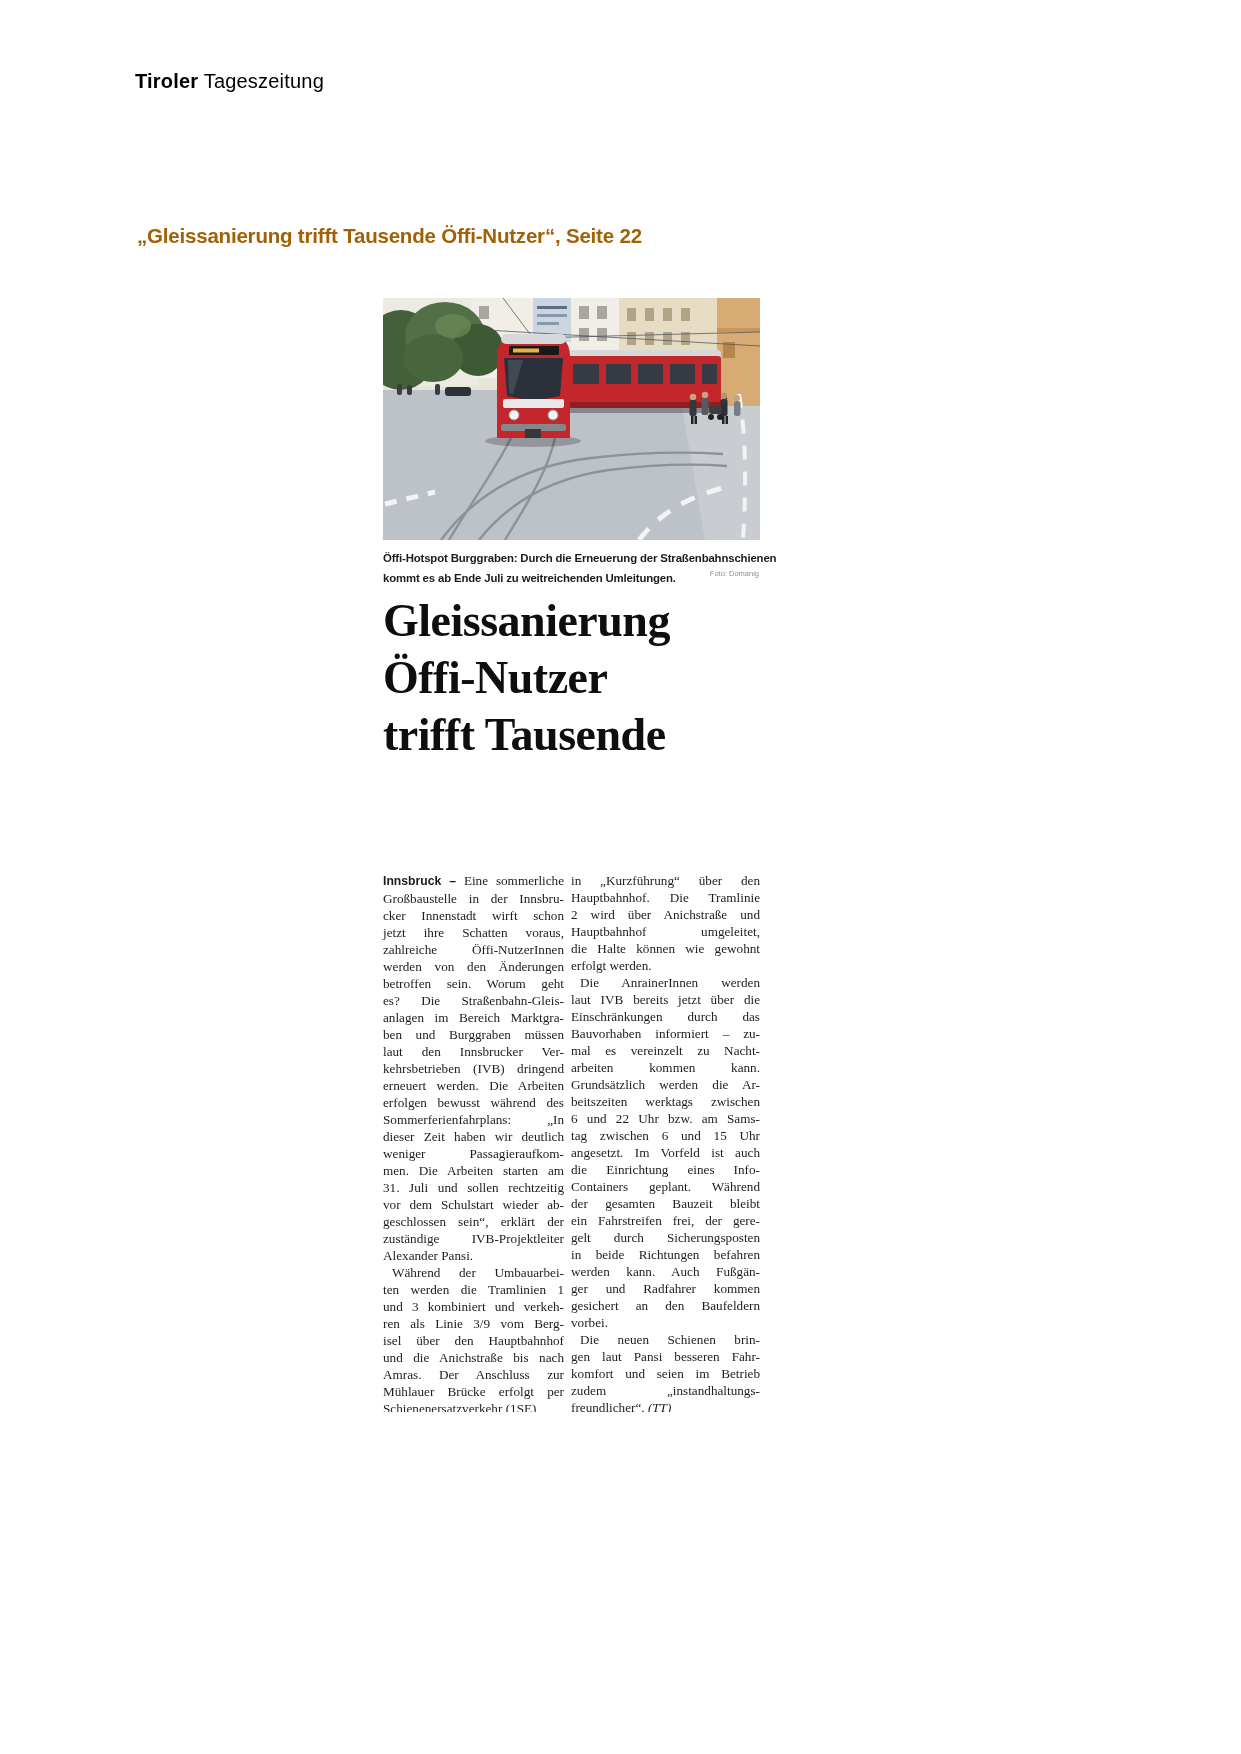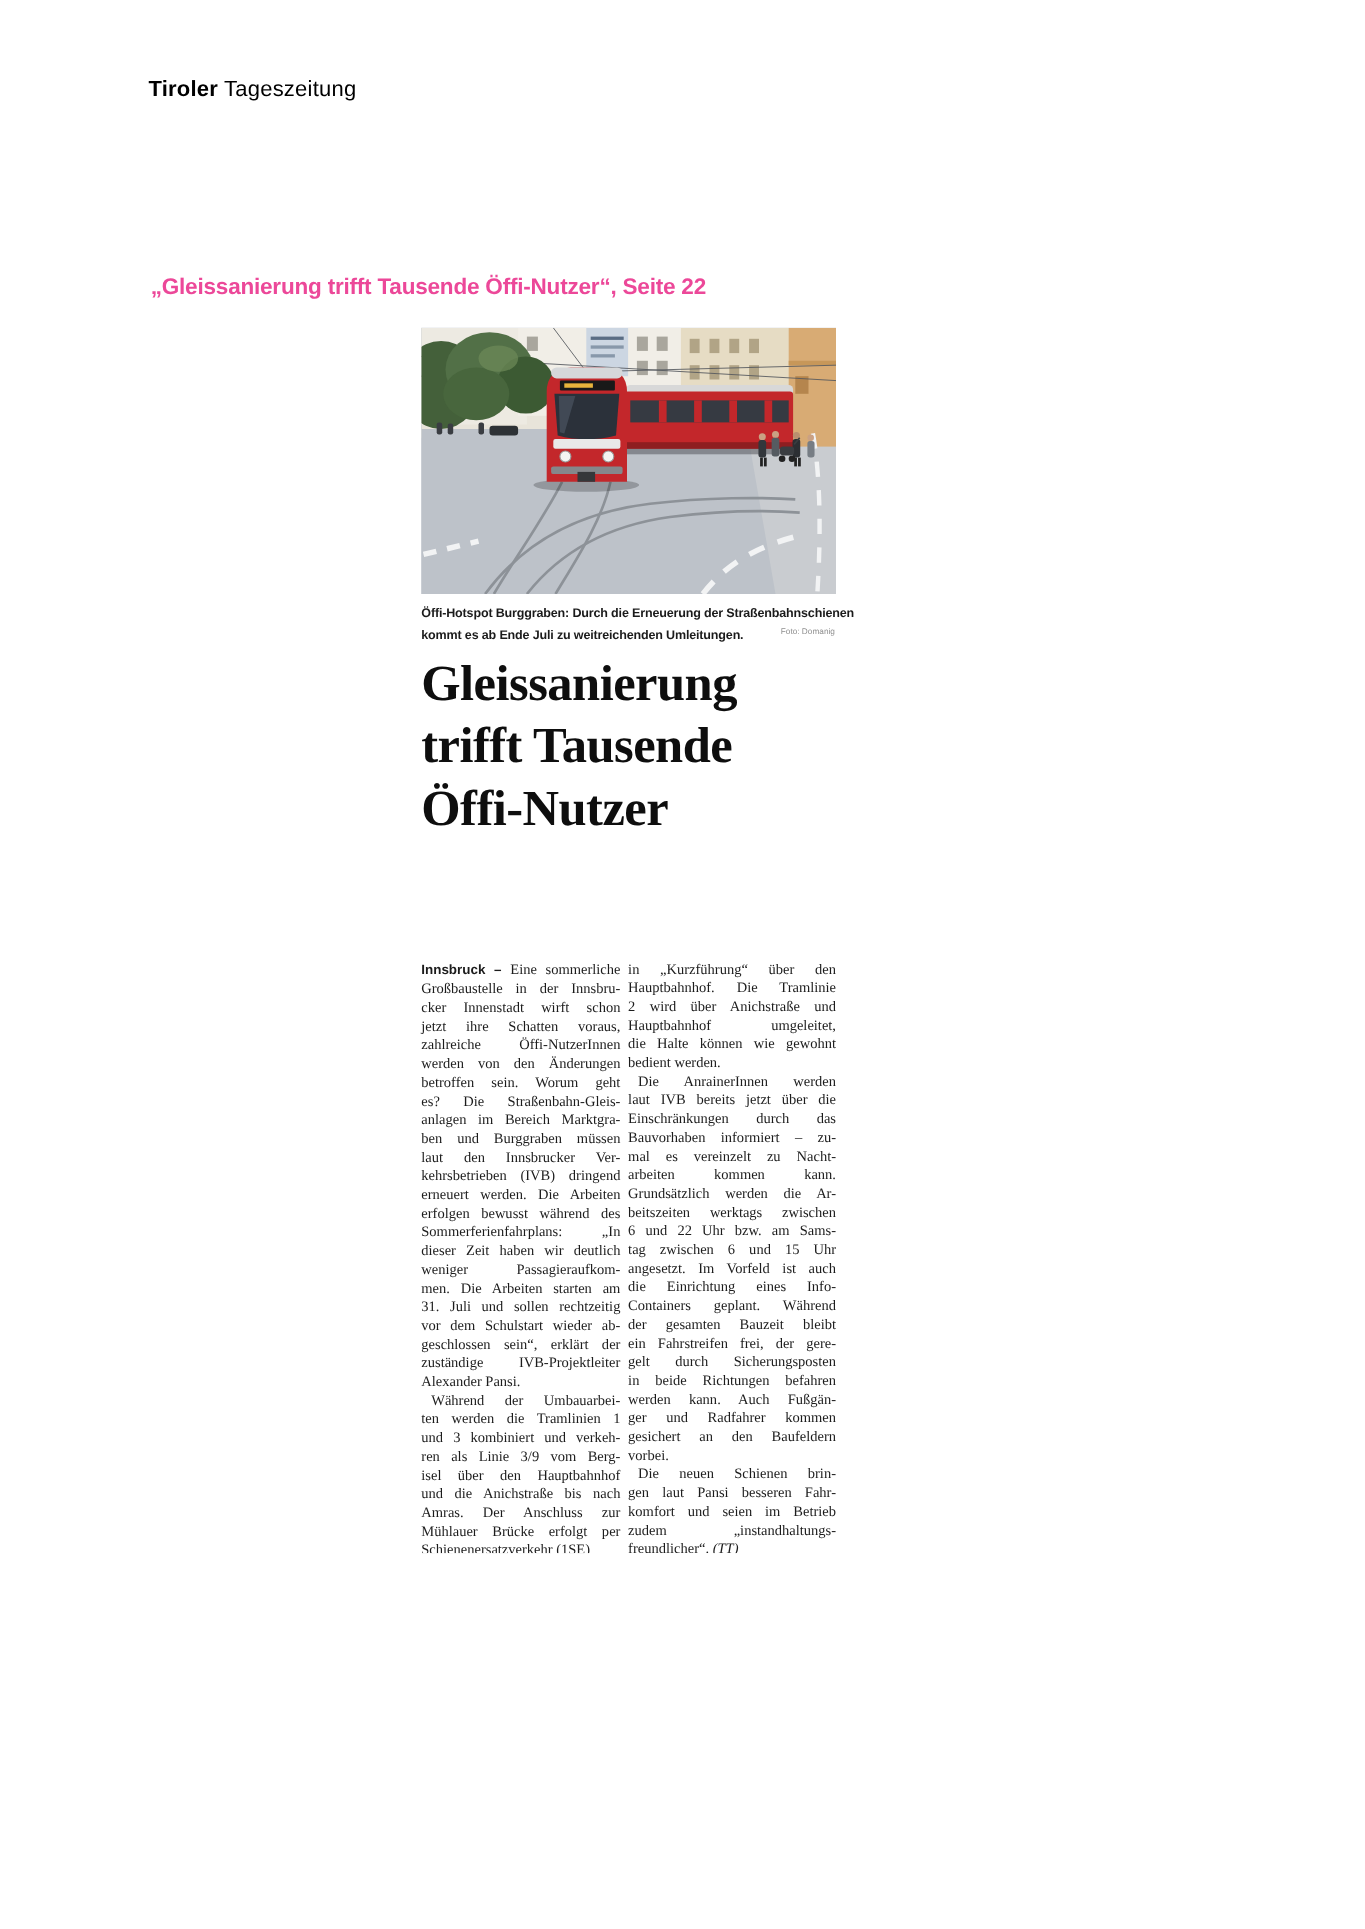--- a/index.html
+++ b/index.html
@@ -3,21 +3,21 @@
 <meta charset="utf-8">
 <style>
   html,body{margin:0;padding:0;background:#ffffff;}
   .page{position:relative;width:1241px;height:1412px;background:#ffffff;overflow:hidden;
         font-family:"Liberation Sans",sans-serif;color:#000;padding-left:14px;}
 
   .masthead{position:absolute;left:135px;top:70px;font-size:20px;letter-spacing:0.2px;color:#000;}
   .masthead .brand-bold{font-weight:bold;}
 
   .clip-headline{position:absolute;left:137px;top:224px;font-size:20.5px;font-weight:bold;
-                 letter-spacing:-0.2px;color:#ec4899;white-space:nowrap;margin-top:25px;}
+                 letter-spacing:-0.2px;color:#a16207;white-space:nowrap;}
 
   .photo{position:absolute;left:383px;top:298px;width:377px;height:242px;overflow:hidden;background:#bfc4ca;}
   .photo svg{display:block;width:100%;height:100%;}
 
   .caption{position:absolute;left:383px;top:548px;width:377px;font-weight:bold;font-size:11.4px;
            line-height:20px;color:#1b1b1b;letter-spacing:-0.15px;}
   .caption .cap-line{white-space:nowrap;}
   .credit{position:absolute;right:1px;bottom:4px;font-size:7.5px;font-weight:normal;
           letter-spacing:0;color:#8f8f8f;margin-top:24px;}
 
@@ -182,22 +182,22 @@
   </div>
 
   <div class="caption">
     <div class="cap-line">Öffi-Hotspot Burggraben: Durch die Erneuerung der Straßenbahnschienen</div>
     <div class="cap-line">kommt es ab Ende Juli zu weitreichenden Umleitungen.</div>
     <span class="credit">Foto: Domanig</span>
   </div>
 
   <div class="article-title">
     <div>Gleissanierung</div>
+    <div>Öffi-Nutzer</div>
     <div>trifft Tausende</div>
-    <div>Öffi-Nutzer</div>
   </div>
 
   <div class="col col-left">
       <div class="bodyline"><span class="lead">Innsbruck – </span>Eine sommerliche</div>
       <div class="bodyline">Großbaustelle in der Innsbru-</div>
       <div class="bodyline">cker Innenstadt wirft schon</div>
       <div class="bodyline">jetzt ihre Schatten voraus,</div>
       <div class="bodyline">zahlreiche Öffi-NutzerInnen</div>
       <div class="bodyline">werden von den Änderungen</div>
       <div class="bodyline">betroffen sein. Worum geht</div>
@@ -226,21 +226,21 @@
       <div class="bodyline">Amras. Der Anschluss zur</div>
       <div class="bodyline">Mühlauer Brücke erfolgt per</div>
       <div class="bodyline lastline">Schienenersatzverkehr (1SE)</div>
     </div>
   <div class="col col-right">
       <div class="bodyline">in „Kurzführung“ über den</div>
       <div class="bodyline">Hauptbahnhof. Die Tramlinie</div>
       <div class="bodyline">2 wird über Anichstraße und</div>
       <div class="bodyline">Hauptbahnhof umgeleitet,</div>
       <div class="bodyline">die Halte können wie gewohnt</div>
-      <div class="bodyline lastline">bedient werden.</div>
+      <div class="bodyline lastline">erfolgt werden.</div>
       <div class="bodyline indent">Die AnrainerInnen werden</div>
       <div class="bodyline">laut IVB bereits jetzt über die</div>
       <div class="bodyline">Einschränkungen durch das</div>
       <div class="bodyline">Bauvorhaben informiert – zu-</div>
       <div class="bodyline">mal es vereinzelt zu Nacht-</div>
       <div class="bodyline">arbeiten kommen kann.</div>
       <div class="bodyline">Grundsätzlich werden die Ar-</div>
       <div class="bodyline">beitszeiten werktags zwischen</div>
       <div class="bodyline">6 und 22 Uhr bzw. am Sams-</div>
       <div class="bodyline">tag zwischen 6 und 15 Uhr</div>

